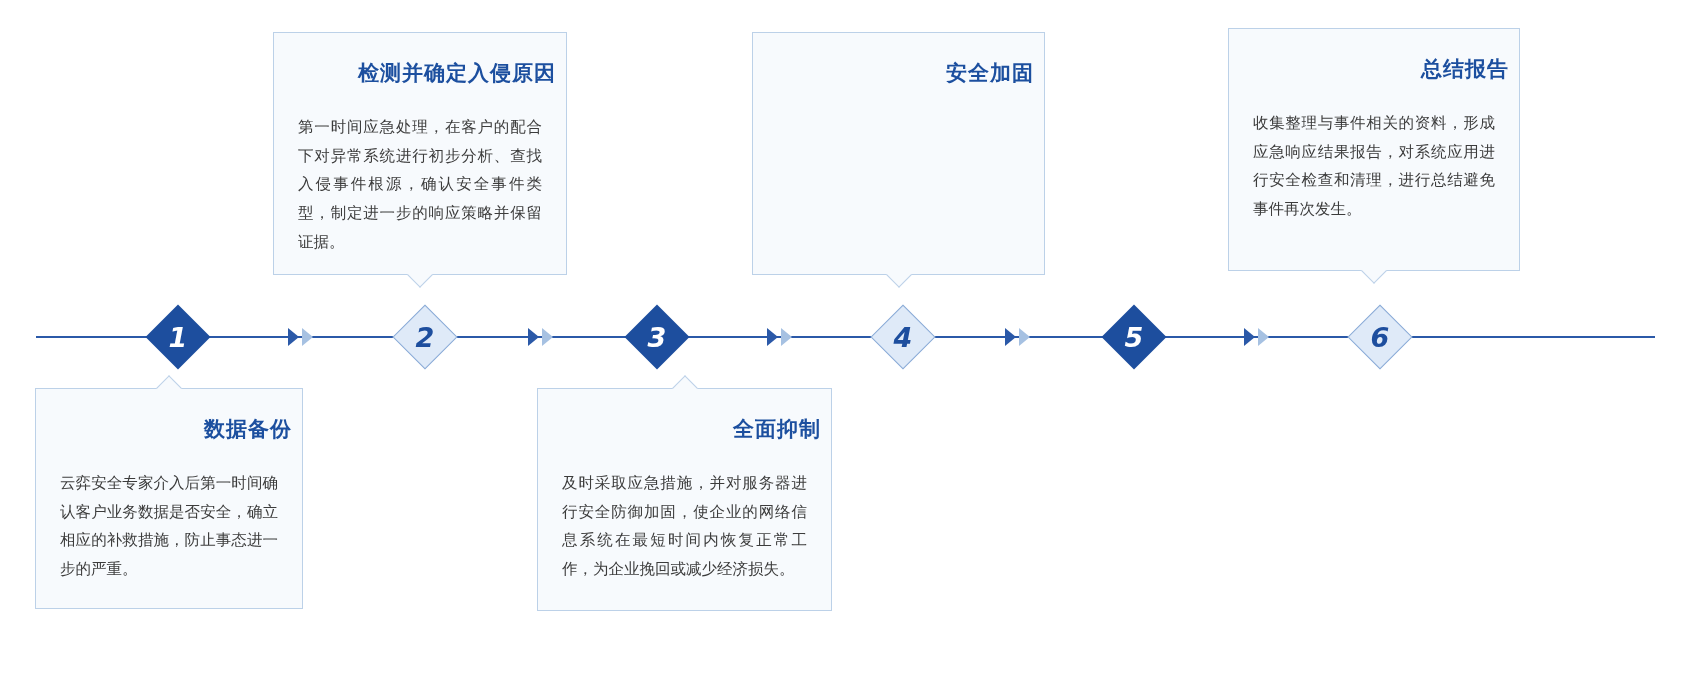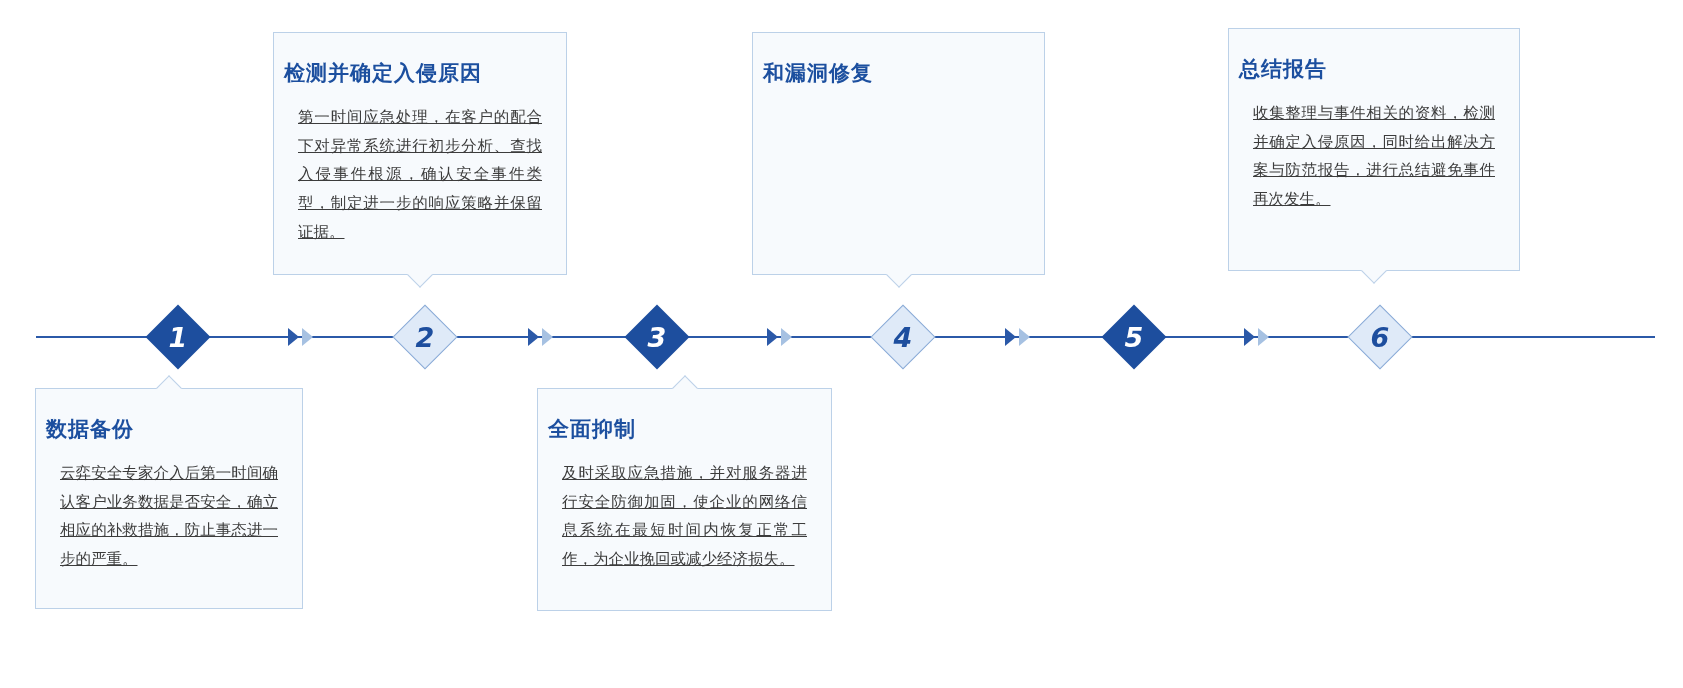--- a/index.html
+++ b/index.html
@@ -17,22 +17,22 @@
   .node .num{position:absolute;inset:0;display:flex;align-items:center;justify-content:center;
              font-style:italic;font-weight:700;font-size:27px;}
   .node.dark .num{color:#ffffff;}
   .node.light .num{color:#1d4e9e;}
 
   
   .chev{position:absolute;top:337px;transform:translate(-50%,-50%);line-height:0;}
 
   
   .card{position:absolute;background:#f7fafd;border:1px solid #bcd1e8;box-sizing:border-box;}
-  .card-title{margin:26px 10px 0;text-align:left;font-size:21px;font-weight:700;color:#1c4f9f;letter-spacing:1px;}
-  .card-body{margin:16px 24px 0;font-size:15.5px;line-height:1.85;color:#3c3c3c;text-align:justify;text-decoration:underline;}
+  .card-title{margin:26px 10px 0;text-align:right;font-size:21px;font-weight:700;color:#1c4f9f;letter-spacing:1px;}
+  .card-body{margin:26px 24px 0;font-size:15.5px;line-height:1.85;color:#3c3c3c;text-align:justify;}
 
   
   .tail{position:absolute;left:50%;width:18px;height:18px;background:#f7fafd;
         transform:translateX(-50%) rotate(45deg);box-sizing:border-box;}
   .tail-down{bottom:-10px;border-right:1px solid #bcd1e8;border-bottom:1px solid #bcd1e8;}
   .tail-up{top:-10px;border-left:1px solid #bcd1e8;border-top:1px solid #bcd1e8;}
 </style>
 </head>
 <body>
 
@@ -96,27 +96,27 @@
     <span class="num">6</span>
   </div>
 
   <section class="card" style="left:273px;top:32px;width:294px;height:243px">
     <h2 class="card-title">检测并确定入侵原因</h2>
     <p class="card-body">第一时间应急处理，在客户的配合下对异常系统进行初步分析、查找入侵事件根源，确认安全事件类型，制定进一步的响应策略并保留证据。</p>
     <span class="tail tail-down"></span>
   </section>
 
   <section class="card" style="left:752px;top:32px;width:293px;height:243px">
-    <h2 class="card-title">和漏洞修复</h2>
+    <h2 class="card-title">安全加固</h2>
     <span class="tail tail-down"></span>
   </section>
 
   <section class="card" style="left:1228px;top:28px;width:292px;height:243px">
     <h2 class="card-title">总结报告</h2>
-    <p class="card-body">收集整理与事件相关的资料，检测并确定入侵原因，同时给出解决方案与防范报告，进行总结避免事件再次发生。</p>
+    <p class="card-body">收集整理与事件相关的资料，形成应急响应结果报告，对系统应用进行安全检查和清理，进行总结避免事件再次发生。</p>
     <span class="tail tail-down"></span>
   </section>
 
   <section class="card" style="left:35px;top:388px;width:268px;height:221px">
     <span class="tail tail-up"></span>
     <h2 class="card-title">数据备份</h2>
     <p class="card-body">云弈安全专家介入后第一时间确认客户业务数据是否安全，确立相应的补救措施，防止事态进一步的严重。</p>
   </section>
 
   <section class="card" style="left:537px;top:388px;width:295px;height:223px">

